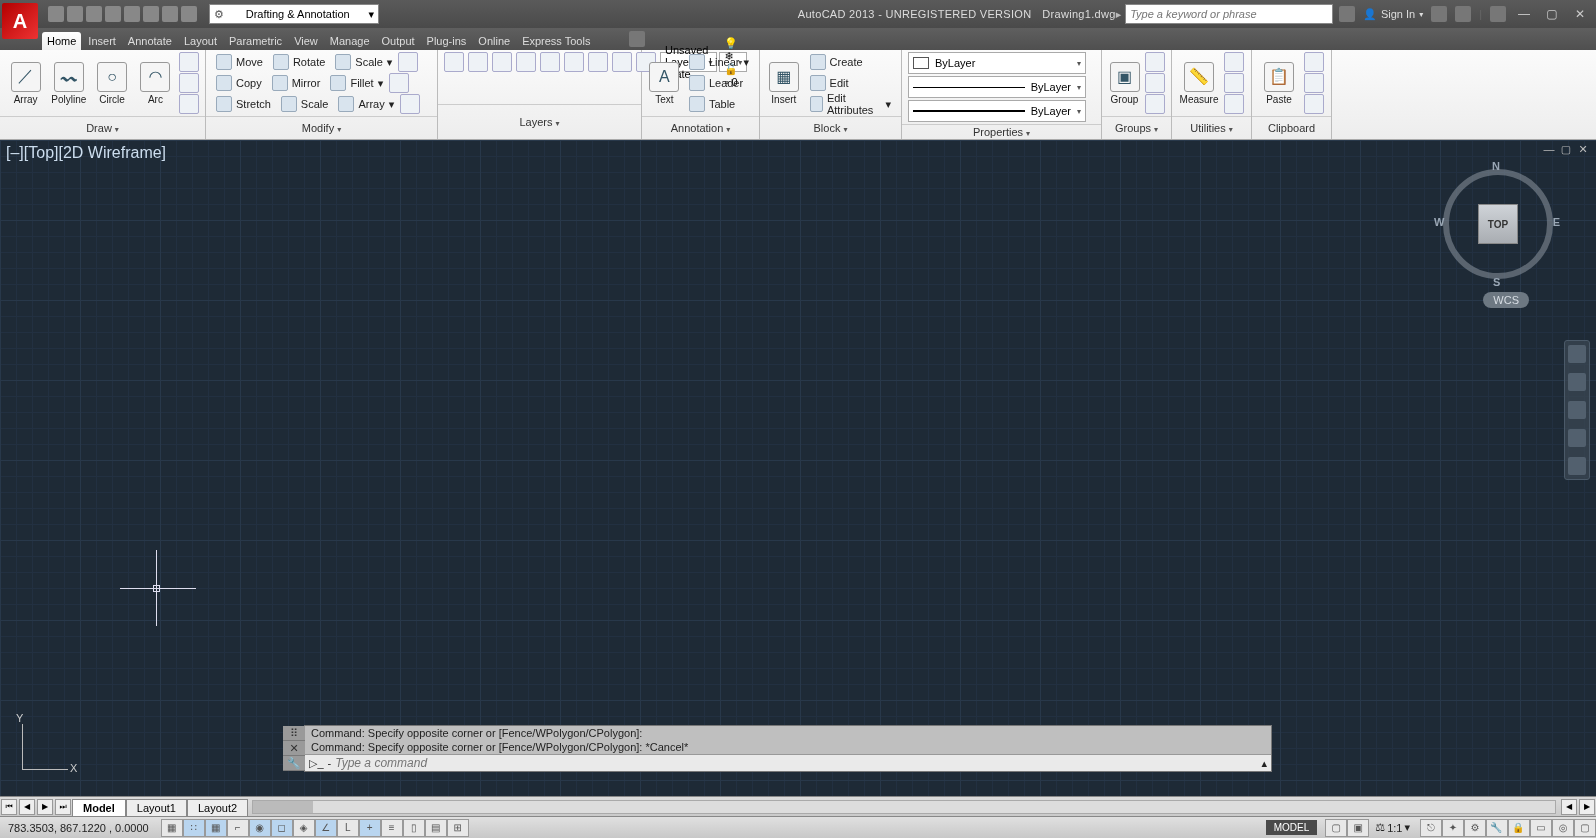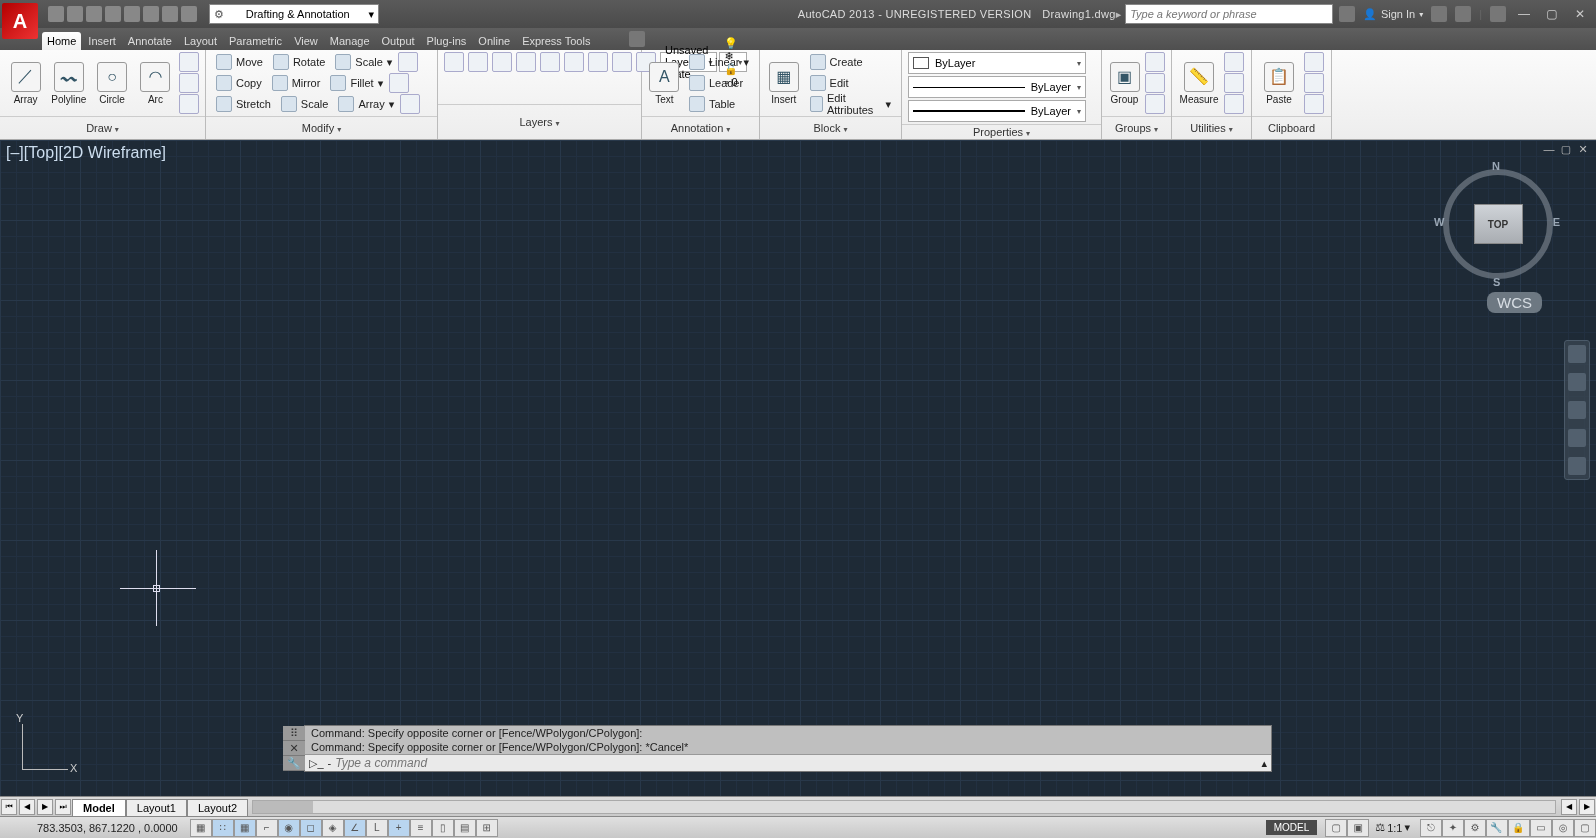--- a/index.html
+++ b/index.html
@@ -54,42 +54,42 @@
 .cursor-cross::before{content:"";position:absolute;left:36px;top:0;width:1px;height:76px;background:#dde;}
 .cursor-cross::after{content:"";position:absolute;top:38px;left:0;width:76px;height:1px;background:#dde;}
 .cursor-box{position:absolute;left:33px;top:35px;width:7px;height:7px;border:1px solid #dde;}
 .ucs{position:absolute;left:16px;bottom:20px;color:#ccc;font-size:10px;}
 .ucs .yaxis{position:absolute;left:6px;bottom:6px;width:1px;height:46px;background:#bbb;}
 .ucs .xaxis{position:absolute;left:6px;bottom:6px;width:46px;height:1px;background:#bbb;}
 .ucs .yl{position:absolute;left:0px;bottom:52px;}
 .ucs .xl{position:absolute;left:54px;bottom:2px;}
 .viewcube{position:absolute;right:38px;top:24px;width:120px;height:120px;display:flex;align-items:center;justify-content:center;}
 .vc-ring{width:110px;height:110px;border:6px solid rgba(130,140,150,.6);border-radius:50%;position:absolute;}
-.vc-face{width:49px;height:40px;background:linear-gradient(#cfd3d8,#a9adb2);border:1px solid #888;display:flex;align-items:center;justify-content:center;font-size:10px;color:#333;font-weight:bold;text-align:right;}
+.vc-face{width:40px;height:40px;background:linear-gradient(#cfd3d8,#a9adb2);border:1px solid #888;display:flex;align-items:center;justify-content:center;font-size:10px;color:#333;font-weight:bold;text-align:right;}
 .vc-dir{position:absolute;color:#9aa7b5;font-size:11px;font-weight:bold;}
-.wcs-pill{position:absolute;right:54px;top:152px;background:#6d7882;color:#d7dde3;font-size:15px;padding:2px 10px;border-radius:8px;}
+.wcs-pill{position:absolute;right:67px;top:152px;background:#6d7882;color:#d7dde3;font-size:11px;padding:2px 10px;border-radius:8px;}
 .navbar-right{position:absolute;right:6px;top:200px;width:26px;background:rgba(60,72,84,.7);border:1px solid #4b5a69;border-radius:3px;display:flex;flex-direction:column;align-items:center;padding:4px 0;gap:10px;}
 .navbar-right div{width:18px;height:18px;background:#52606e;border-radius:2px;cursor:pointer;}
 
 .cmd-box{position:absolute;left:304px;right:324px;bottom:24px;background:#bfbfbf;border:1px solid #777;font-family:"Consolas",monospace;font-size:12px;color:#222;}
 .cmd-hist{padding:1px 6px;white-space:pre;}
 .cmd-input{background:#eaeaea;border-top:1px solid #999;display:flex;align-items:center;padding:1px 4px;gap:4px;}
 .cmd-input input{flex:1;background:transparent;border:none;font-family:inherit;font-size:12px;color:#666;font-style:italic;outline:none;}
 .cmd-side{position:absolute;left:-22px;top:0;bottom:0;width:22px;background:#9a9a9a;display:flex;flex-direction:column;}
 .cmd-side div{flex:1;border-bottom:1px solid #7a7a7a;display:flex;align-items:center;justify-content:center;color:#333;font-size:11px;cursor:pointer;}
 
 .model-tabs{height:20px;background:linear-gradient(#dcdcdc,#cacaca);display:flex;align-items:center;border-top:1px solid #888;}
 .mt-btn{width:16px;height:16px;margin:0 1px;border:1px solid #999;background:#eee;font-size:8px;display:flex;align-items:center;justify-content:center;cursor:pointer;}
 .mt-tab{padding:2px 10px;border:1px solid #888;border-bottom:none;background:#eee;cursor:pointer;position:relative;top:1px;}
 .mt-tab.active{background:#fff;font-weight:bold;}
 .hscroll{flex:1;margin:0 4px;height:14px;background:#ddd;border:1px solid #aaa;position:relative;}
 .hscroll .thumb{position:absolute;left:0;top:0;bottom:0;width:60px;background:#bbb;}
 
 .status{height:22px;background:linear-gradient(#e0e0e0,#c8c8c8);display:flex;align-items:center;font-size:11px;color:#222;border-top:1px solid #888;}
-.status .coords{padding:0 8px;margin-left:29px;}
+.status .coords{padding:0 8px;}
 .status .sicons{display:flex;gap:0;margin-left:4px;}
 .status .sic{width:22px;height:18px;border:1px solid #999;background:#e8e8e8;cursor:pointer;display:flex;align-items:center;justify-content:center;font-size:10px;color:#555;}
 .status .sic.on{background:#b9d5ef;}
 .status .spacer{flex:1;}
 .status .model-pill{background:#4a4a4a;color:#fff;padding:2px 8px;font-size:10px;margin-right:4px;}
 </style>
 </head>
 <body>
 
 <div class="title-bar">

